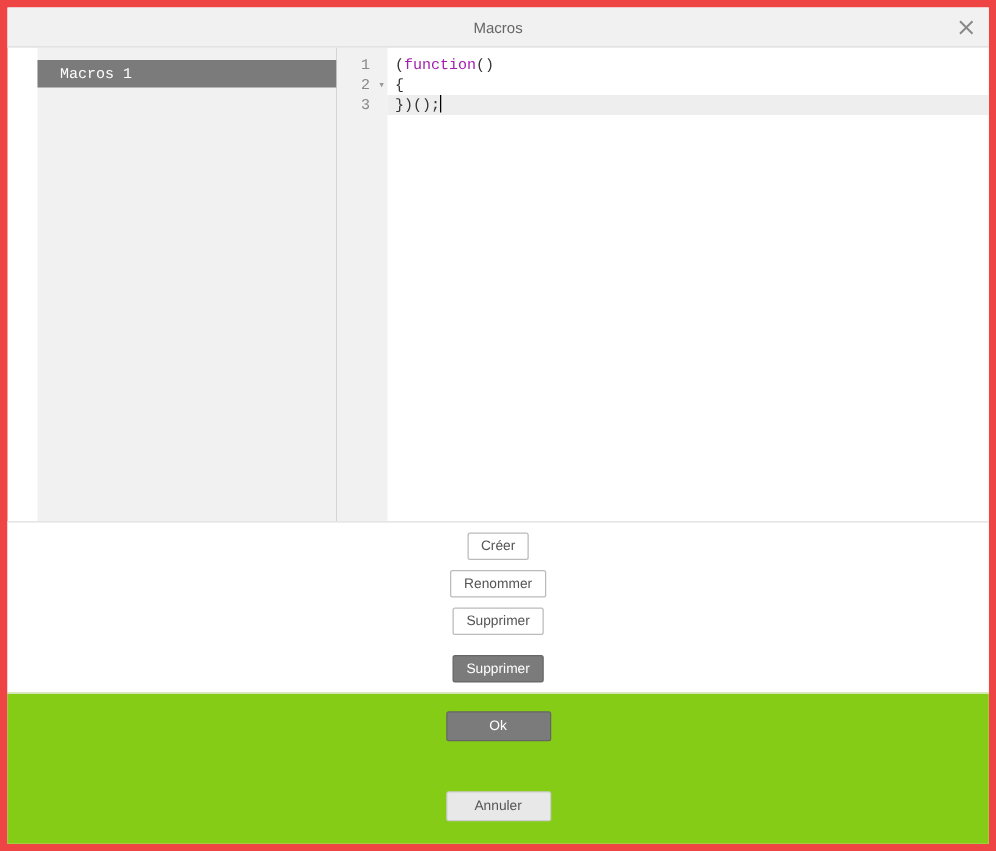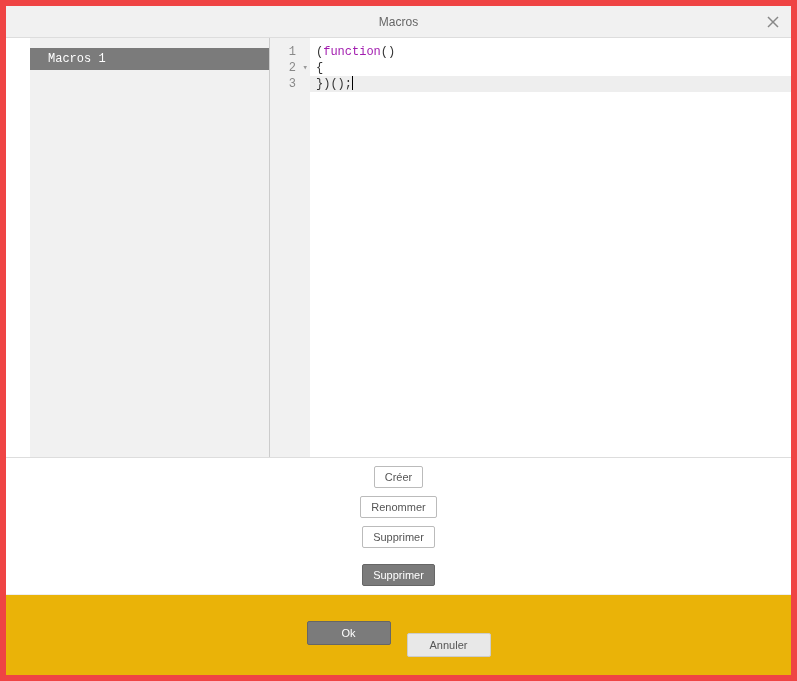--- a/index.html
+++ b/index.html
@@ -127,26 +127,26 @@
     font-size: 11px;
     cursor: pointer;
     display: inline-flex; align-items: center; justify-content: center;
   }
   .btn.primary-grey {
     background: #7b7b7b;
     border-color: #666;
     color: #fff;
   }
   .footer {
-    display: flex; flex-direction: row;
+    display: flex; flex-direction: column;
     justify-content: center; align-items: center;
     gap: 16px;
     padding: 14px 0 18px 0;
     border-top: 1px solid #eee;
-    background: #eab308;
+    background: #84cc16;
   }
   .footer .btn { min-width: 84px; height: 24px; }
   .footer .btn.ok {
     background: #7b7b7b; color: #fff; border-color: #666;
   }
   .footer .btn.cancel {
     background: #e8e8e8; color: #555; border-color: #ccc; margin-top: 24px;
   }
 </style>
 </head>

